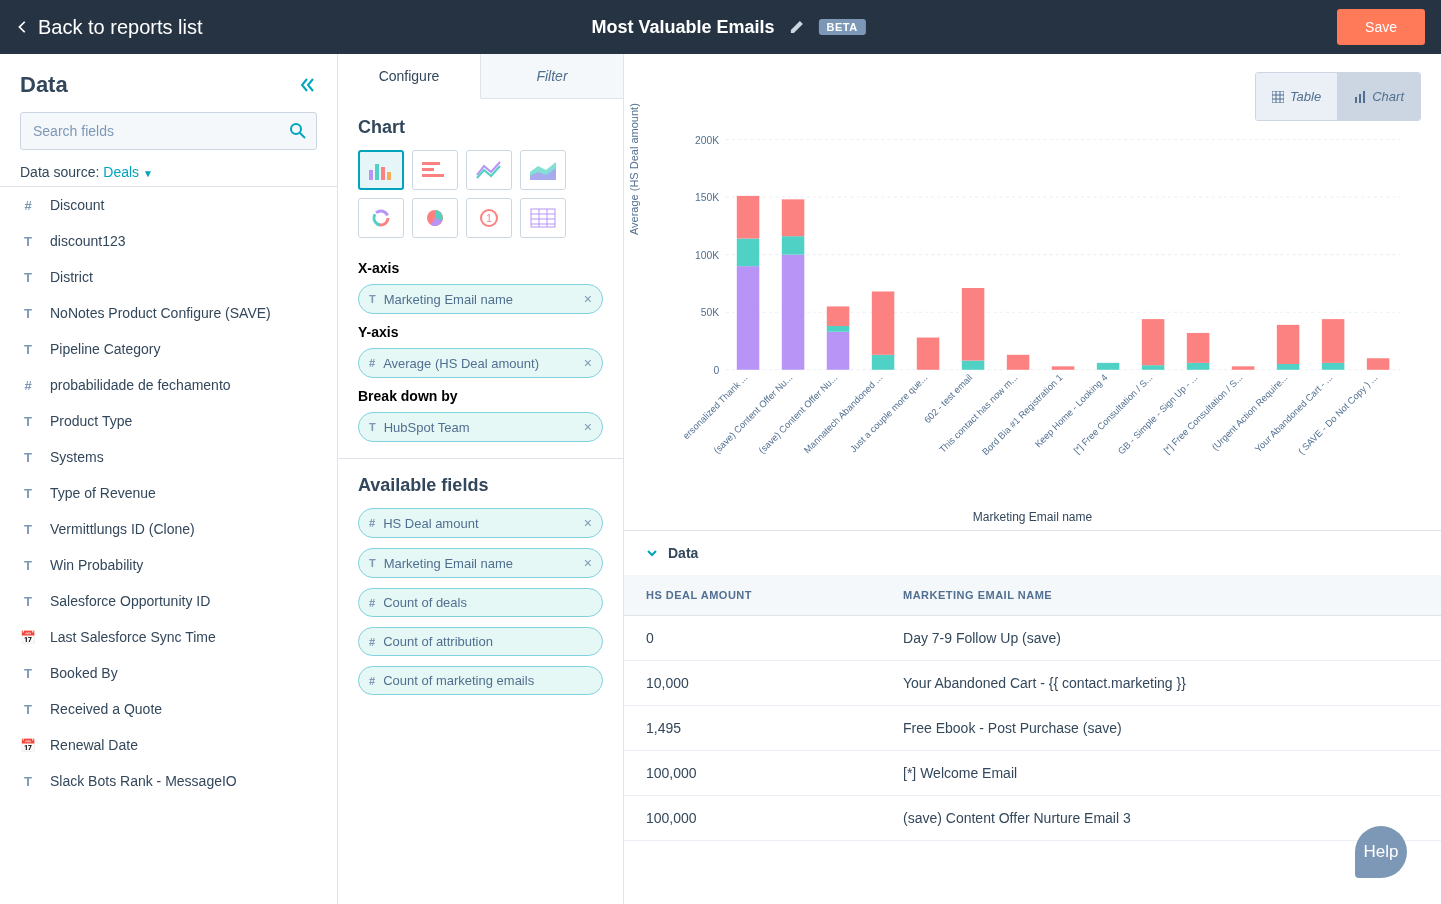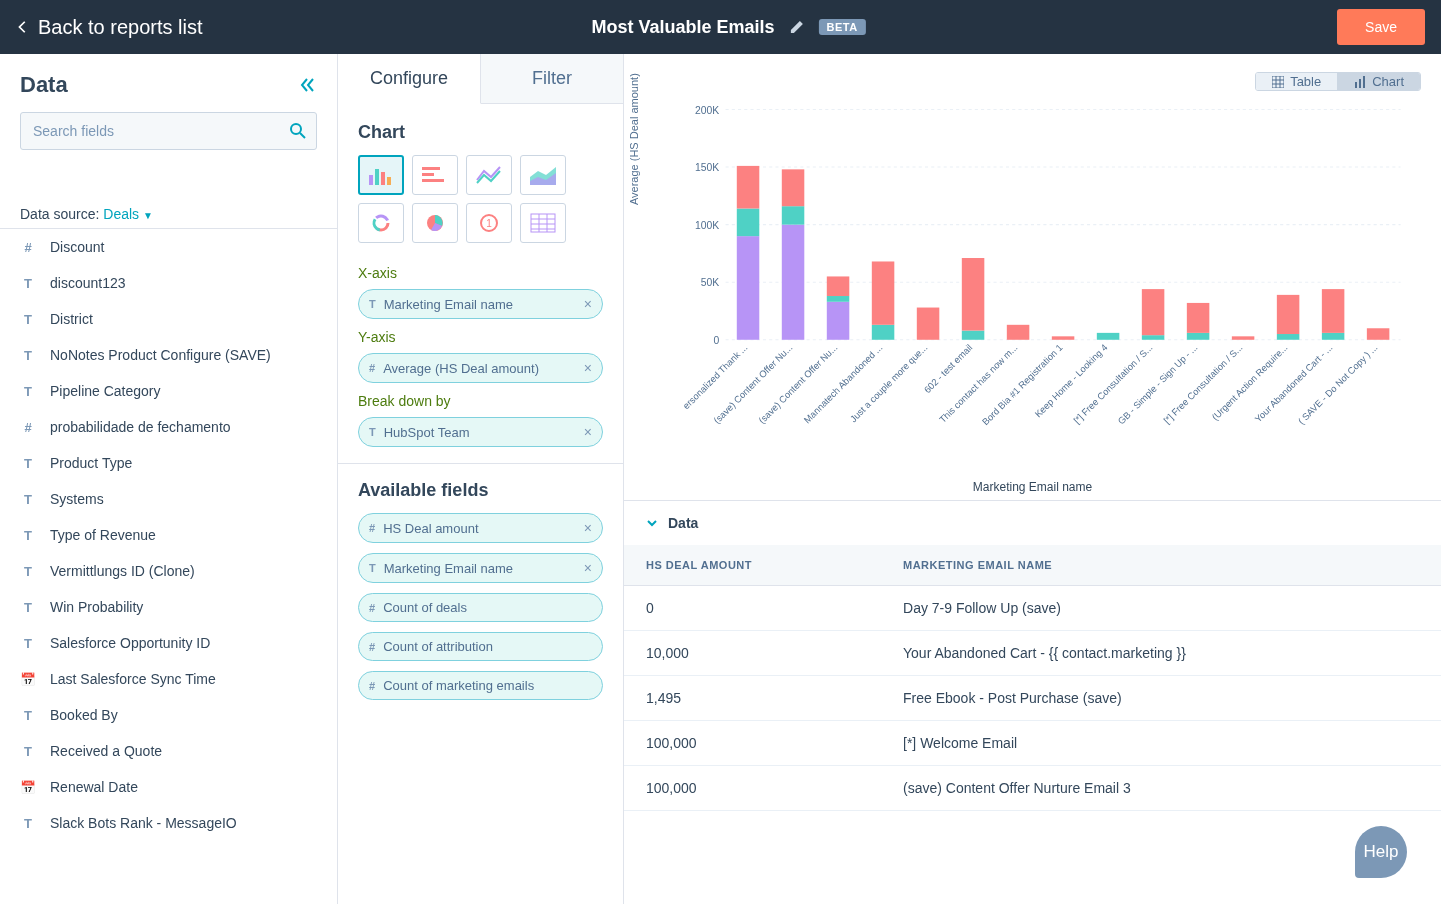--- a/index.html
+++ b/index.html
@@ -15,47 +15,47 @@
 .main { display: flex; height: calc(904px - 54px); }
 .sidebar-left { width: 338px; border-right: 1px solid #dfe3eb; background: #fff; display: flex; flex-direction: column; }
 .sidebar-header { padding: 18px 20px 14px; display: flex; justify-content: space-between; align-items: center; }
 .sidebar-title { font-size: 22px; font-weight: 600; color: #33475b; }
 .collapse-btn { color: #00a4bd; cursor: pointer; }
 .search-wrap { padding: 0 20px 14px; }
 .search-box { position: relative; }
 .search-input { width: 100%; padding: 10px 36px 10px 12px; border: 1px solid #cbd6e2; border-radius: 3px; background: #f5f8fa; font-size: 14px; color: #4d7c0f; }
 .search-input::placeholder { color: #7c98b6; }
 .search-icon { position: absolute; right: 10px; top: 50%; transform: translateY(-50%); color: #00a4bd; }
-.data-source { padding: 0 20px 6px; font-size: 14px; color: #33475b; margin-top: 42px; }
+.data-source { padding: 0 20px 6px; font-size: 14px; color: #33475b; }
 .data-source a { color: #00a4bd; font-weight: 500; }
 .data-source .caret { color: #00a4bd; font-size: 10px; }
 .fields-list { flex: 1; overflow: hidden; border-top: 1px solid #dfe3eb; }
 .field-item { display: flex; align-items: center; gap: 14px; padding: 10px 20px; cursor: grab; font-size: 14px; color: #33475b; }
 .field-type { width: 16px; text-align: center; color: #7c98b6; font-weight: 600; font-size: 13px; }
 .config-panel { width: 286px; border-right: 1px solid #dfe3eb; background: #fff; overflow-y: auto; }
 .config-tabs { display: flex; border-bottom: 1px solid #dfe3eb; }
-.config-tab { flex: 1; text-align: center; padding: 14px 0; font-size: 18px; cursor: pointer; color: #516f90; background: #f5f8fa; border-right: 1px solid #dfe3eb; }
+.config-tab { flex: 1; text-align: center; padding: 14px 0; font-size: 14px; cursor: pointer; color: #516f90; background: #f5f8fa; border-right: 1px solid #dfe3eb; }
 .config-tab.active { background: #fff; font-weight: 500; color: #33475b; border-bottom: 1px solid #fff; margin-bottom: -1px; }
-.config-tab:last-child { border-right: none; }
+.config-tab:last-child { border-right: none; font-style: italic; }
 .config-body { padding: 18px 20px; }
 .section-title { font-size: 18px; font-weight: 600; color: #33475b; margin-bottom: 12px; }
 .chart-grid { display: grid; grid-template-columns: repeat(4, 46px); gap: 8px; margin-bottom: 22px; }
 .chart-option { width: 46px; height: 40px; border: 1px solid #cbd6e2; border-radius: 3px; display: flex; align-items: center; justify-content: center; cursor: pointer; }
 .chart-option.selected { border: 2px solid #00a4bd; background: #e5f5f8; }
 .chart-option svg { width: 26px; height: 20px; }
-.field-label { font-size: 14px; font-weight: 400; color: #4d7c0f; margin-bottom: 8px; margin-top: 6px; }
+.field-label { font-size: 14px; font-weight: 700; color: #000000; margin-bottom: 8px; margin-top: 6px; }
 .pill { display: flex; align-items: center; justify-content: space-between; background: #e5f8f6; border: 1px solid #7fd1de; border-radius: 16px; padding: 6px 10px; margin-bottom: 10px; font-size: 13px; }
 .pill-left { display: flex; align-items: center; gap: 8px; color: #516f90; }
 .pill-type { color: #7c98b6; font-weight: 600; font-size: 11px; }
 .pill-close { color: #7c98b6; cursor: pointer; font-size: 14px; }
 .divider { height: 1px; background: #dfe3eb; margin: 16px -20px; }
 .viz-area { flex: 1; display: flex; flex-direction: column; overflow: hidden; }
 .viz-toolbar { padding: 18px 20px 8px; display: flex; justify-content: flex-end; }
 .btn-group { display: flex; border: 1px solid #cbd6e2; border-radius: 3px; overflow: hidden; }
-.btn-group button { background: #eaf0f6; border: none; padding: 1px 16px; font-size: 13px; cursor: pointer; color: #516f90; display: flex; align-items: center; gap: 6px; }
+.btn-group button { background: #eaf0f6; border: none; padding: 16px 16px; font-size: 13px; cursor: pointer; color: #516f90; display: flex; align-items: center; gap: 6px; font-style: italic; }
 .btn-group button.active { background: #cbd6e2; }
 .btn-group button:first-child { border-right: 1px solid #cbd6e2; }
 .chart-container { flex: 0 0 370px; position: relative; padding: 0 30px 0 60px; }
 .chart-svg { width: 100%; height: 100%; }
 .data-section { border-top: 1px solid #dfe3eb; }
 .data-header { display: flex; align-items: center; gap: 10px; padding: 14px 22px; color: #33475b; font-weight: 600; }
 .data-header .chev { color: #00a4bd; }
 .data-table { width: 100%; border-collapse: collapse; }
 .data-table th { text-align: left; padding: 14px 22px; font-size: 11px; font-weight: 600; color: #516f90; letter-spacing: 0.5px; border-bottom: 1px solid #dfe3eb; background: #f5f8fa; }
 .data-table td { padding: 14px 22px; font-size: 14px; color: #33475b; border-bottom: 1px solid #eaf0f6; }

